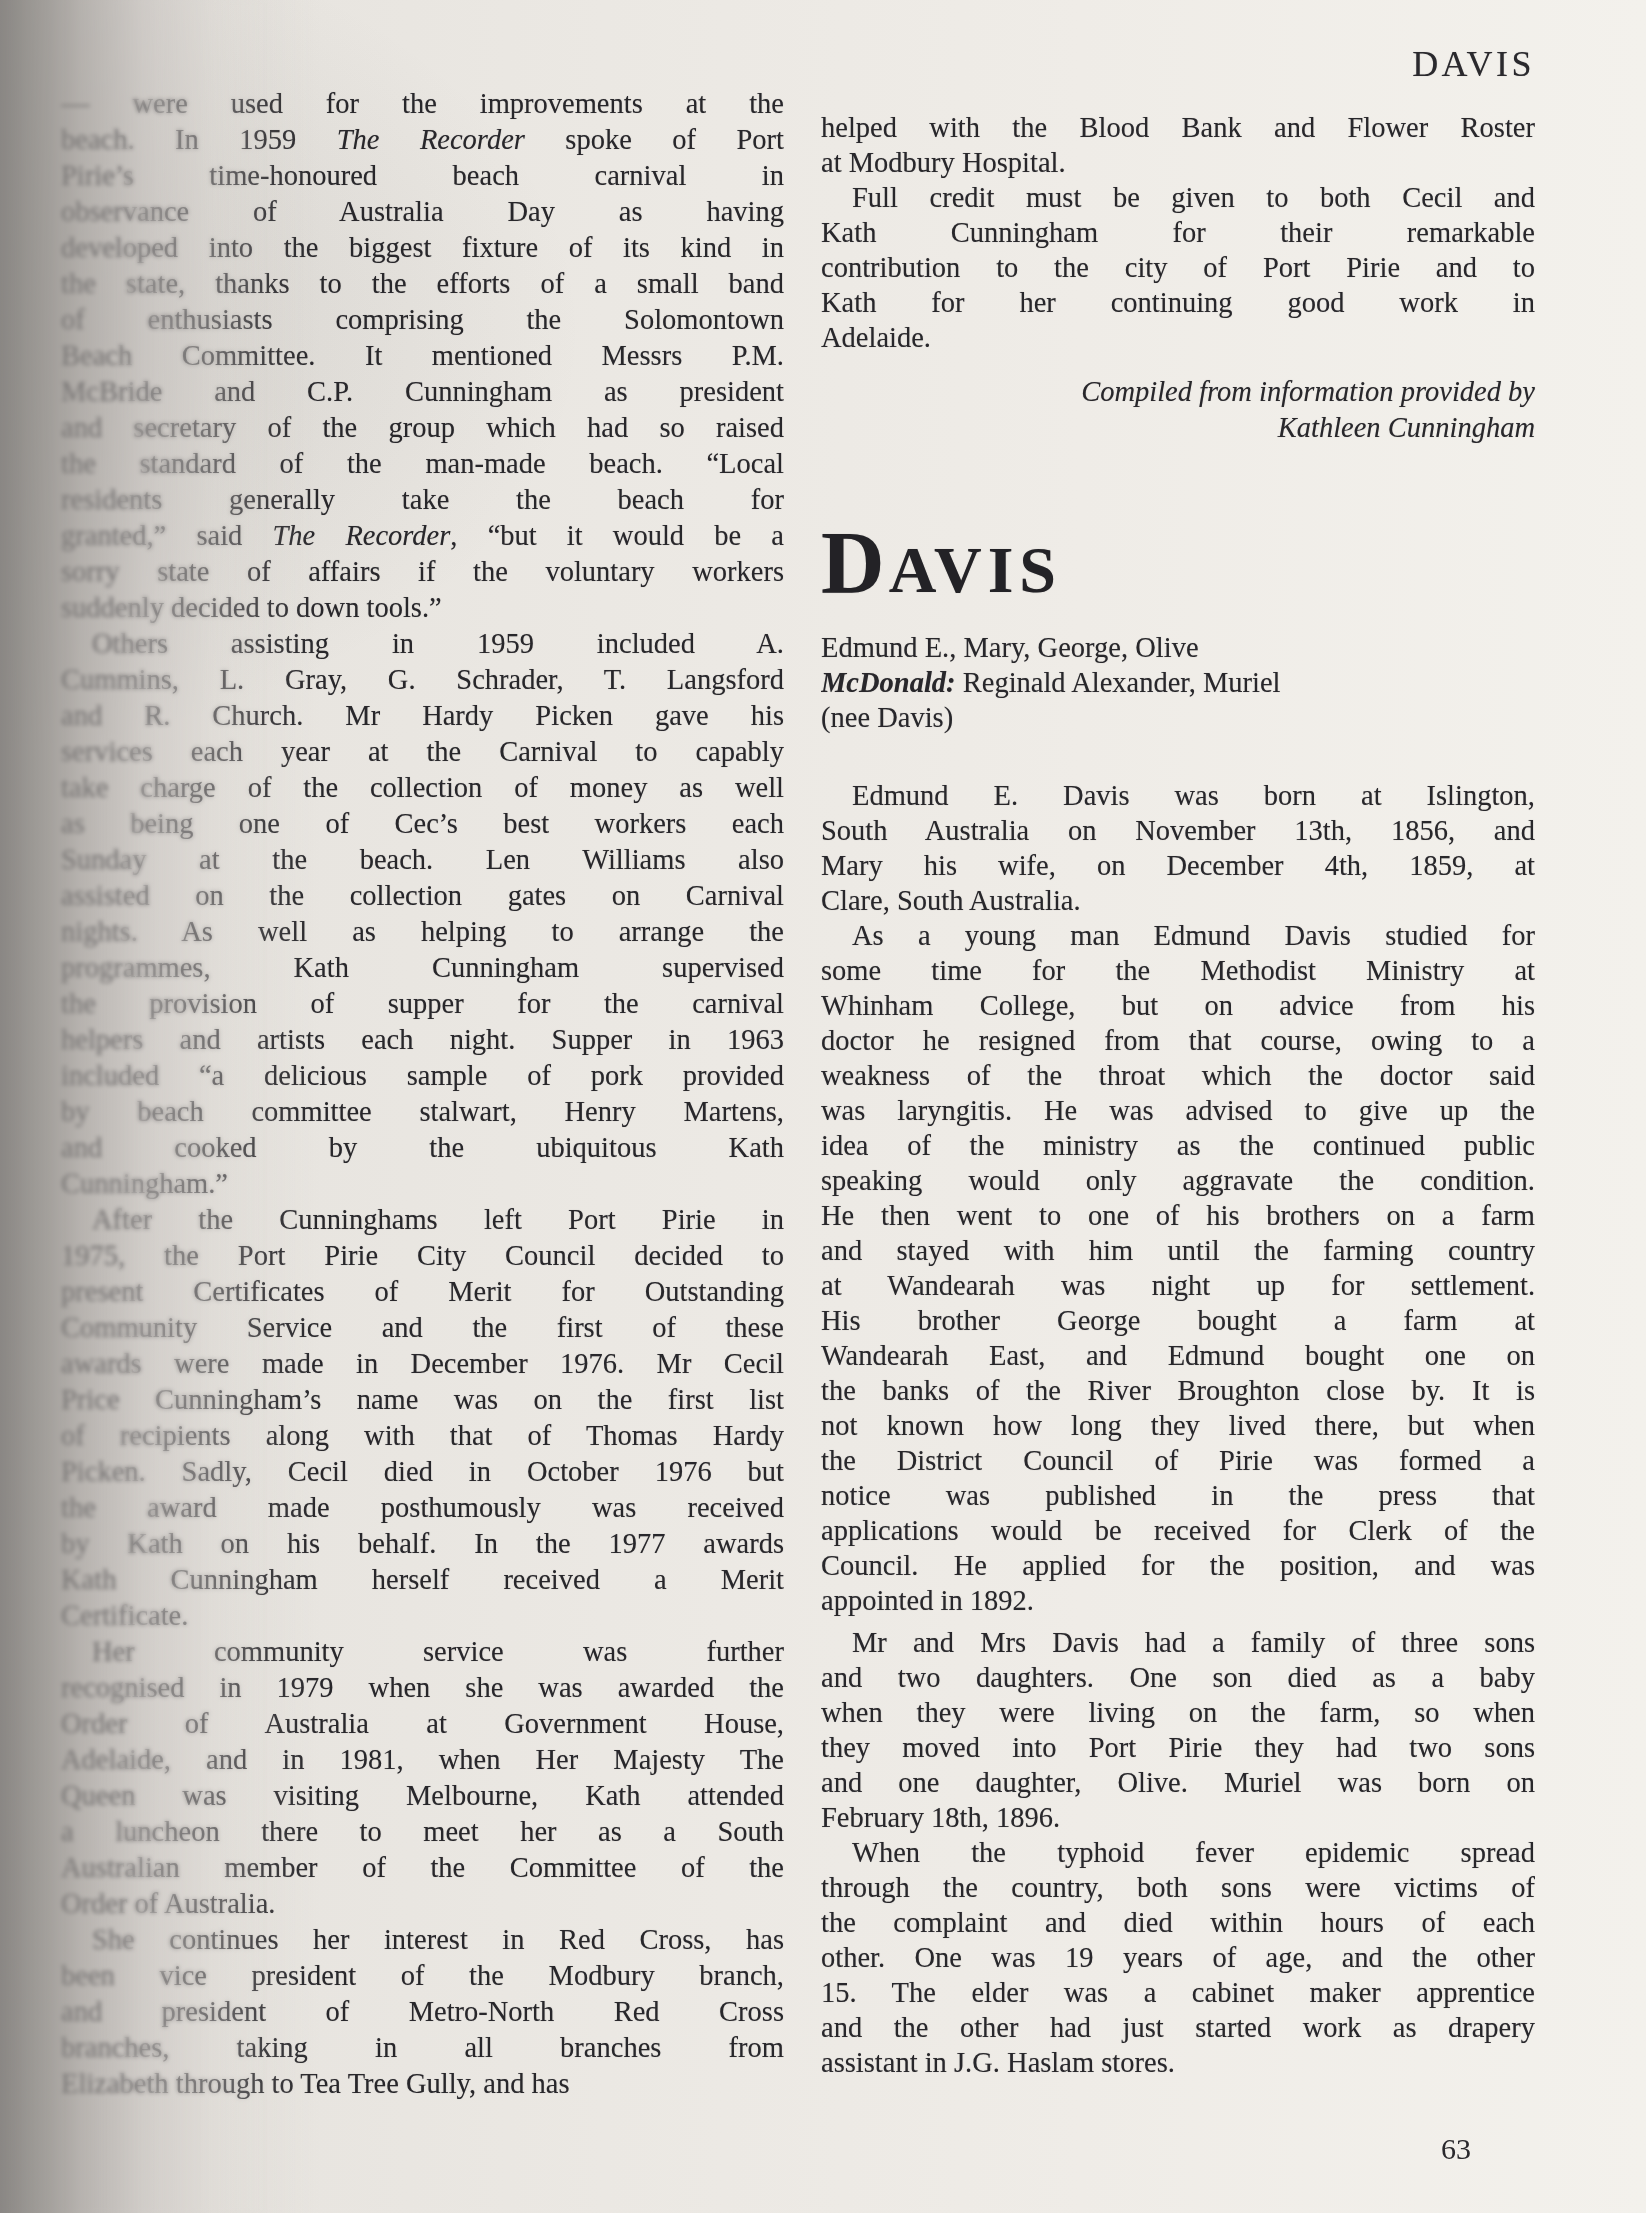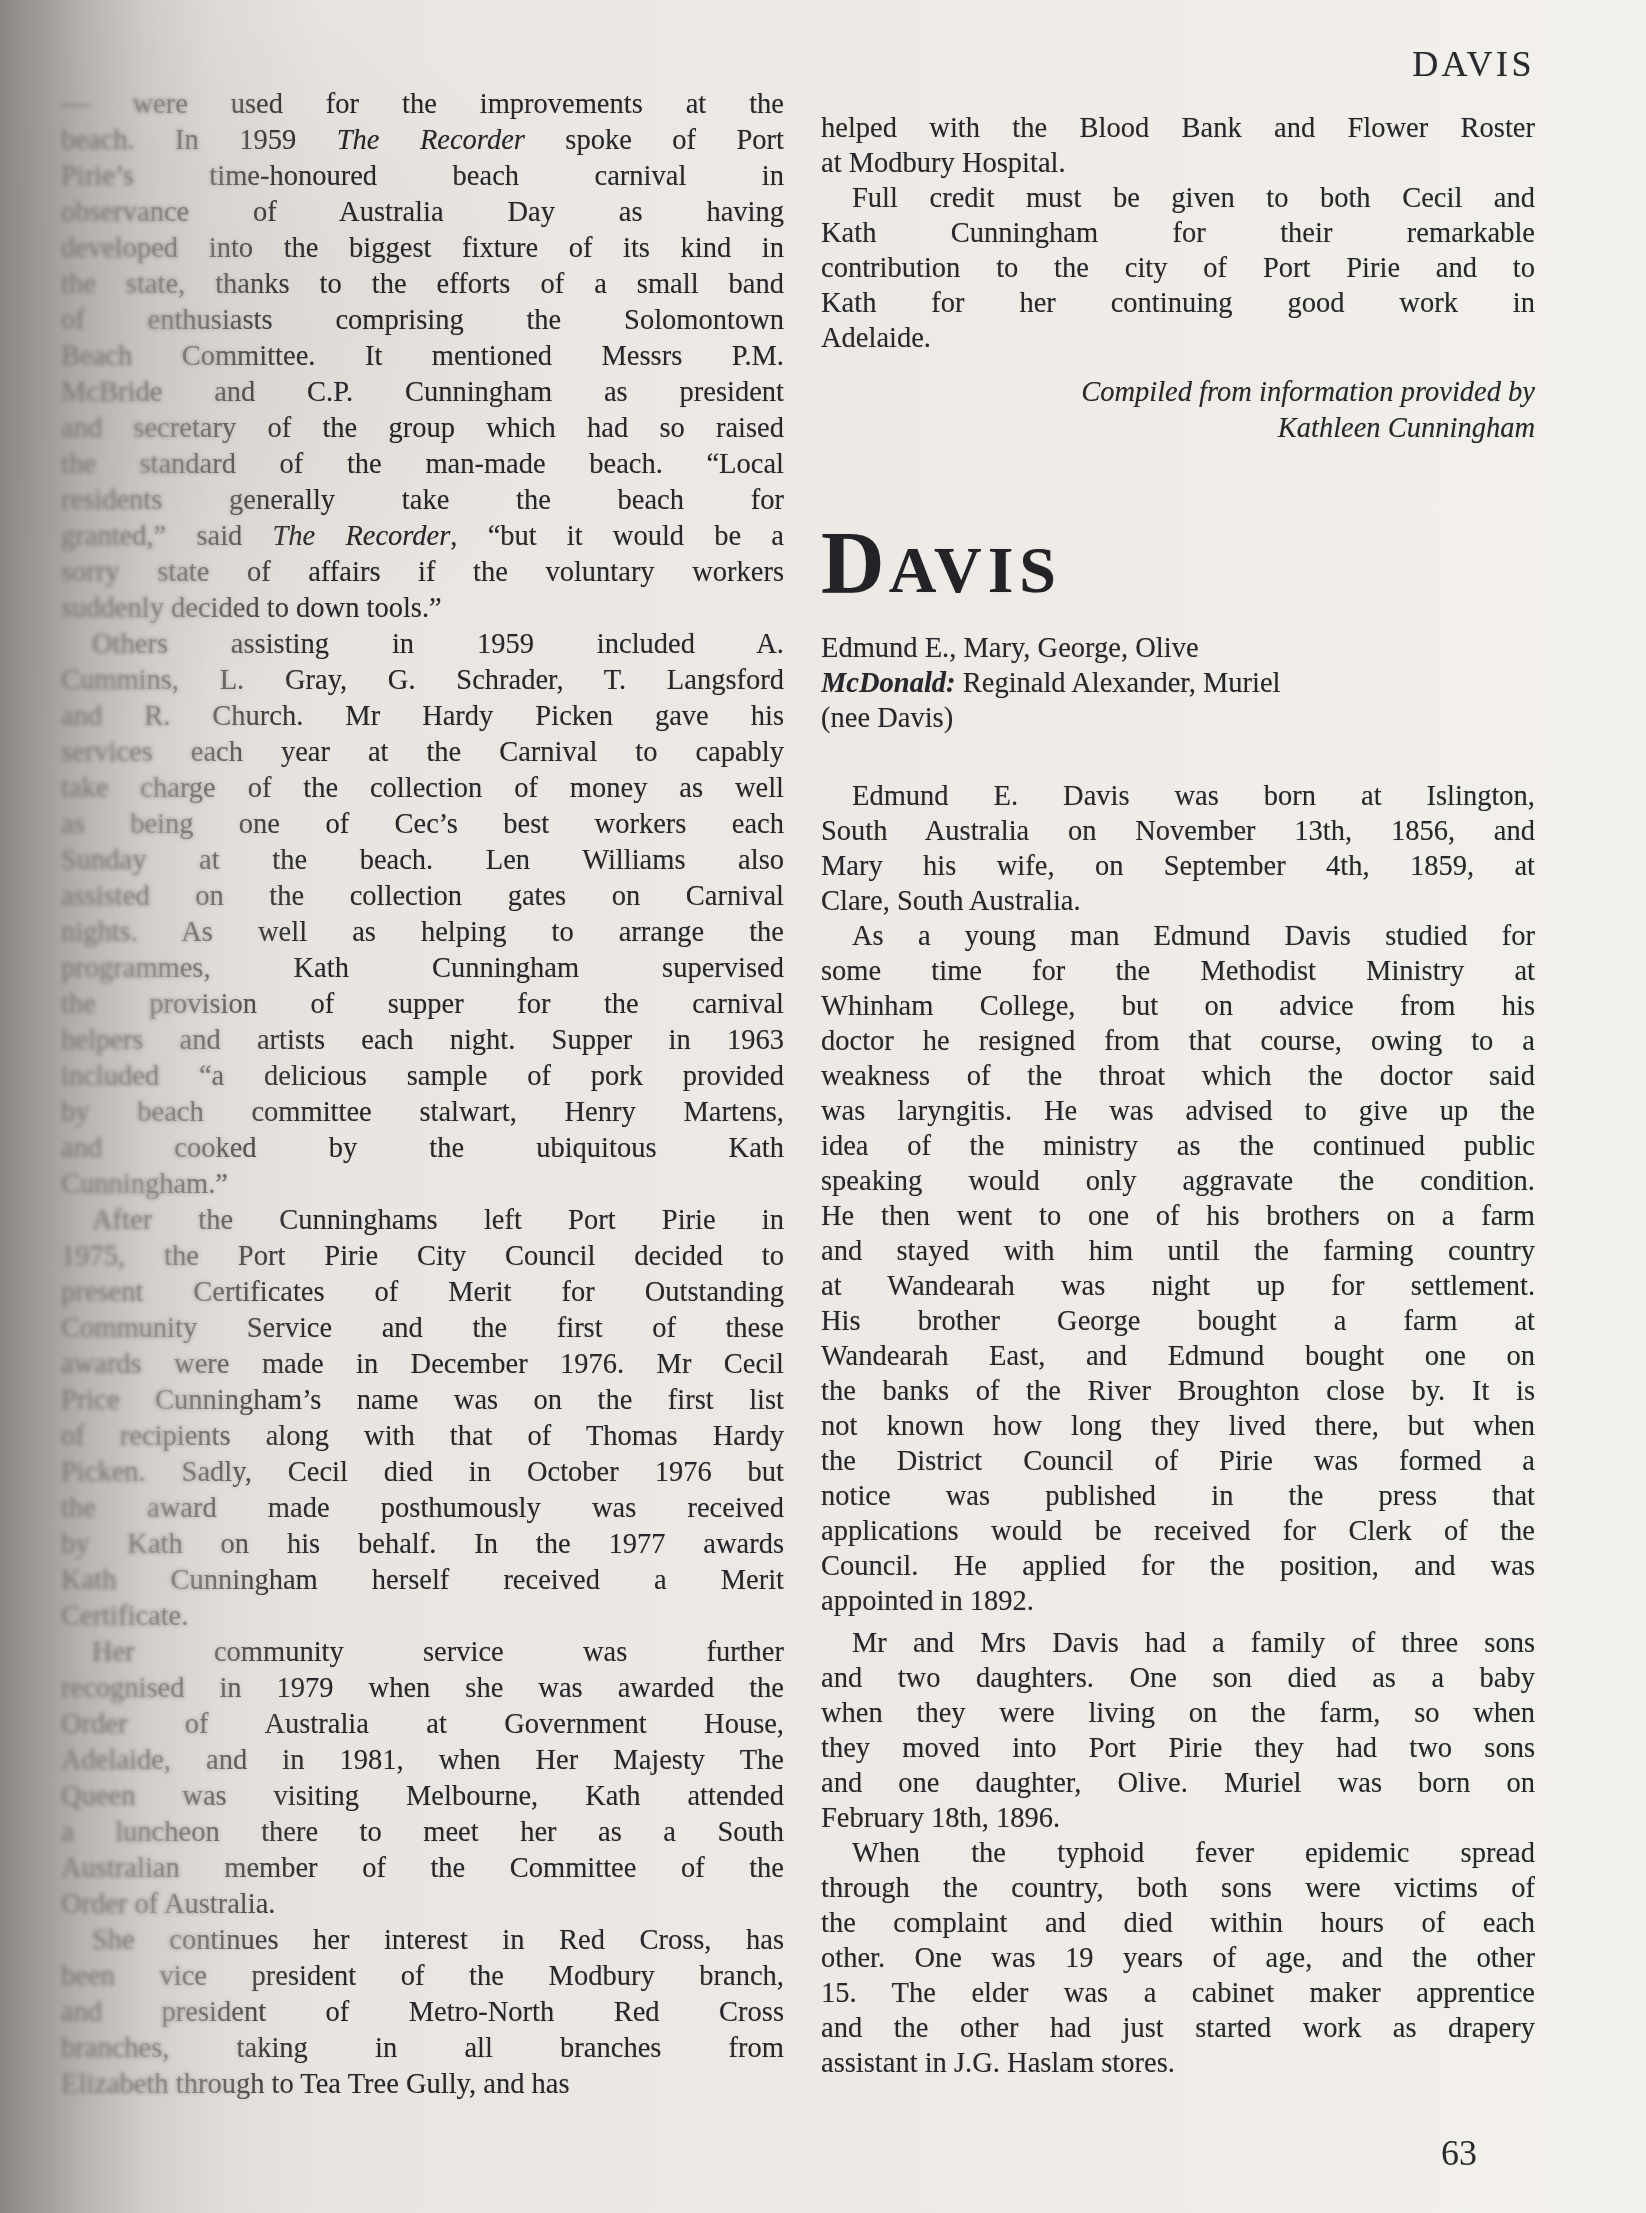--- a/index.html
+++ b/index.html
@@ -48,21 +48,21 @@
   .block.names .line{text-align:center;text-align-last:left;-moz-text-align-last:left;}
   .col-right .block:nth-child(5){margin-top:29px;}
   .col-right .block:nth-child(6){margin-top:43px;}
   .col-right .block:nth-child(8){margin-top:7px;}
   .page-header{
     position:absolute;top:43px;right:111px;
     font-size:36px;letter-spacing:3.5px;color:#2a292d;
   }
   .page-number{
     position:absolute;top:2132px;left:1441px;
-    font-size:36px;color:#2a292d;text-align:right;
+    font-size:30px;color:#2a292d;text-align:right;
   }
   .text-soft{text-shadow:0 0 0.9px rgba(40,39,43,0.35);}
   .gutter-blur{
     position:absolute;left:0;top:0;bottom:0;width:268px;z-index:4;pointer-events:none;
     backdrop-filter:blur(1.9px);
     -webkit-mask-image:linear-gradient(90deg,#000 0px,#000 112px,rgba(0,0,0,0) 268px);
     mask-image:linear-gradient(90deg,#000 0px,#000 112px,rgba(0,0,0,0) 268px);
   }
   .gutter-shadow{
     position:absolute;left:0;top:0;bottom:0;width:320px;z-index:5;pointer-events:none;
@@ -167,21 +167,21 @@
       </div>
       <div class="block heading">DAVIS</div>
       <div class="block names">
         <div class="line">Edmund E., Mary, George, Olive</div>
         <div class="line"><span class="b">McDonald:</span> Reginald Alexander, Muriel</div>
         <div class="line last">(nee Davis)</div>
       </div>
       <div class="block para">
         <div class="line ind">Edmund E. Davis was born at Islington,</div>
         <div class="line">South Australia on November 13th, 1856, and</div>
-        <div class="line">Mary his wife, on September 4th, 1859, at</div>
+        <div class="line">Mary his wife, on December 4th, 1859, at</div>
         <div class="line last">Clare, South Australia.</div>
       </div>
       <div class="block para">
         <div class="line ind">As a young man Edmund Davis studied for</div>
         <div class="line">some time for the Methodist Ministry at</div>
         <div class="line">Whinham College, but on advice from his</div>
         <div class="line">doctor he resigned from that course, owing to a</div>
         <div class="line">weakness of the throat which the doctor said</div>
         <div class="line">was laryngitis. He was advised to give up the</div>
         <div class="line">idea of the ministry as the continued public</div>

